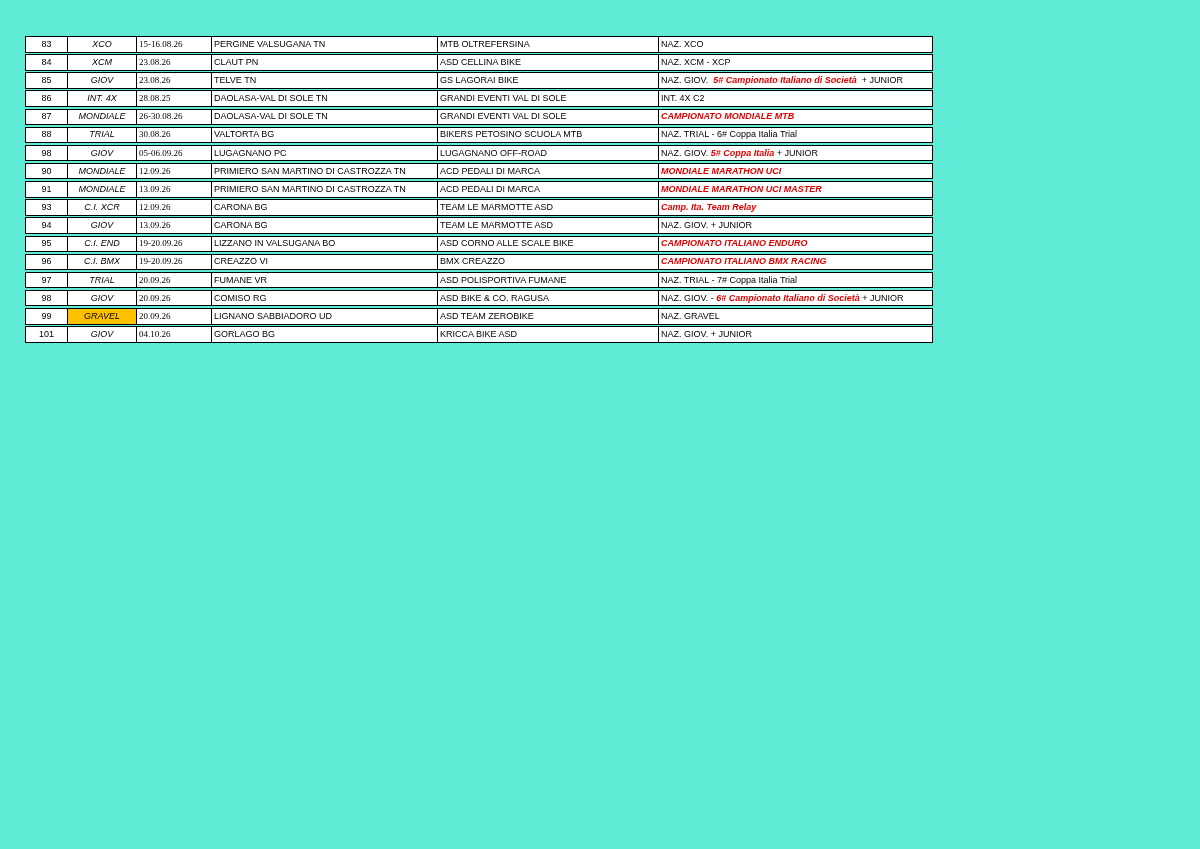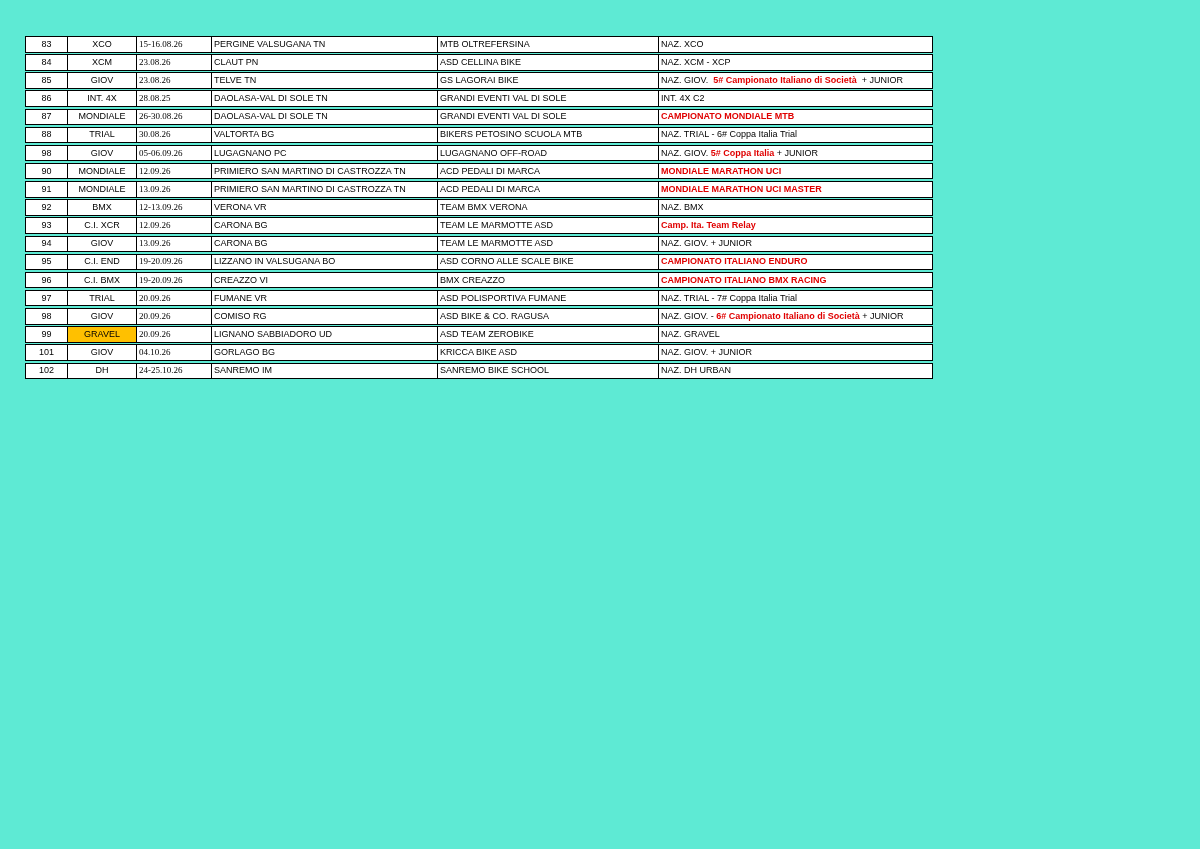--- a/index.html
+++ b/index.html
@@ -36,28 +36,28 @@
     align-items: center;
     overflow: hidden;
     font-size: 9px;
     line-height: 1;
     color: #000000;
     padding: 0 2px;
     white-space: pre;
   }
   .t-cell:last-child { border-right: none; }
   .c-num  { width: 42px;  justify-content: center; }
-  .c-type { width: 69px;  justify-content: center; }
+  .c-type { width: 69px;  justify-content: center; font-style: italic; }
   .c-date { width: 75px; font-family: Liberation Serif, serif; }
   .c-loc  { width: 226px; }
   .c-org  { width: 221px; }
   .c-cat  { flex: 1; }
   .hl { background: #FFC000; text-align: center; }
   .seg { white-space: pre; }
-  .red-bold { color: #e00000; font-weight: bold; }
+  .red-bold { color: #e00000; font-weight: bold; font-style: italic; }
 </style>
 </head>
 <body>
 
 <div class="page">
   <div class="doc-table">
       <div class="t-row">
         <div class="t-cell c-num">83</div>
         <div class="t-cell c-type">XCO</div>
         <div class="t-cell c-date">15-16.08.26</div>
@@ -123,28 +123,20 @@
       </div>
       <div class="t-row">
         <div class="t-cell c-num">91</div>
         <div class="t-cell c-type">MONDIALE</div>
         <div class="t-cell c-date">13.09.26</div>
         <div class="t-cell c-loc">PRIMIERO SAN MARTINO DI CASTROZZA TN</div>
         <div class="t-cell c-org">ACD PEDALI DI MARCA</div>
         <div class="t-cell c-cat"><span class="seg red-bold">MONDIALE MARATHON UCI MASTER</span></div>
       </div>
       <div class="t-row">
-        <div class="t-cell c-num">92</div>
-        <div class="t-cell c-type">BMX</div>
-        <div class="t-cell c-date">12-13.09.26</div>
-        <div class="t-cell c-loc">VERONA VR</div>
-        <div class="t-cell c-org">TEAM BMX VERONA</div>
-        <div class="t-cell c-cat"><span class="seg">NAZ. BMX</span></div>
-      </div>
-      <div class="t-row">
         <div class="t-cell c-num">93</div>
         <div class="t-cell c-type">C.I. XCR</div>
         <div class="t-cell c-date">12.09.26</div>
         <div class="t-cell c-loc">CARONA BG</div>
         <div class="t-cell c-org">TEAM LE MARMOTTE ASD</div>
         <div class="t-cell c-cat"><span class="seg red-bold">Camp. Ita. Team Relay</span></div>
       </div>
       <div class="t-row">
         <div class="t-cell c-num">94</div>
         <div class="t-cell c-type">GIOV</div>
@@ -194,22 +186,14 @@
         <div class="t-cell c-cat"><span class="seg">NAZ. GRAVEL</span></div>
       </div>
       <div class="t-row">
         <div class="t-cell c-num">101</div>
         <div class="t-cell c-type">GIOV</div>
         <div class="t-cell c-date">04.10.26</div>
         <div class="t-cell c-loc">GORLAGO BG</div>
         <div class="t-cell c-org">KRICCA BIKE ASD</div>
         <div class="t-cell c-cat"><span class="seg">NAZ. GIOV. + JUNIOR</span></div>
       </div>
-      <div class="t-row">
-        <div class="t-cell c-num">102</div>
-        <div class="t-cell c-type">DH</div>
-        <div class="t-cell c-date">24-25.10.26</div>
-        <div class="t-cell c-loc">SANREMO IM</div>
-        <div class="t-cell c-org">SANREMO BIKE SCHOOL</div>
-        <div class="t-cell c-cat"><span class="seg">NAZ. DH URBAN</span></div>
-      </div>
     </div>
 </div>
 
 </body></html>

